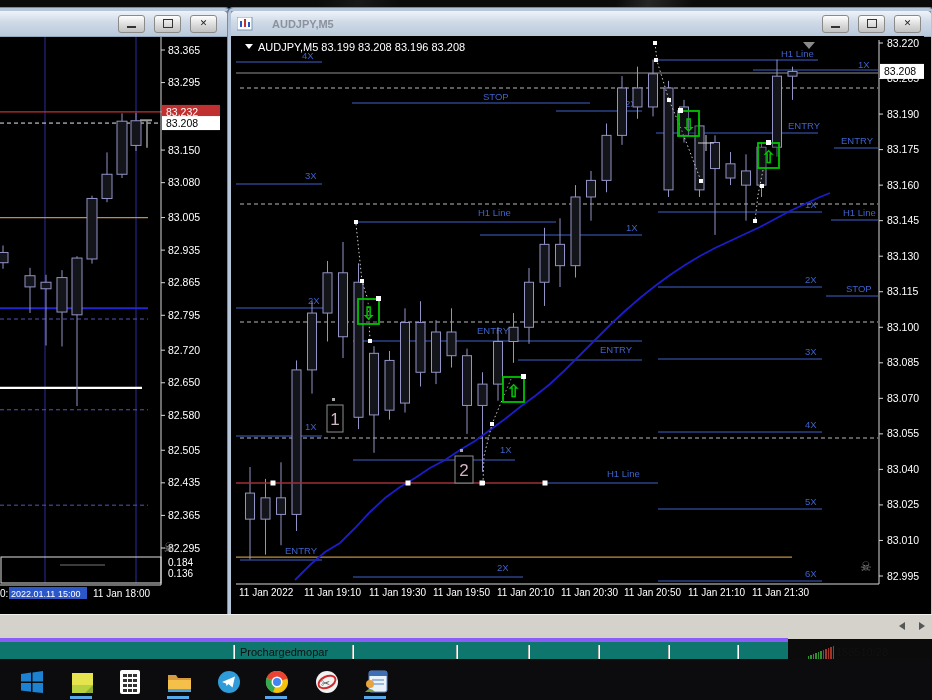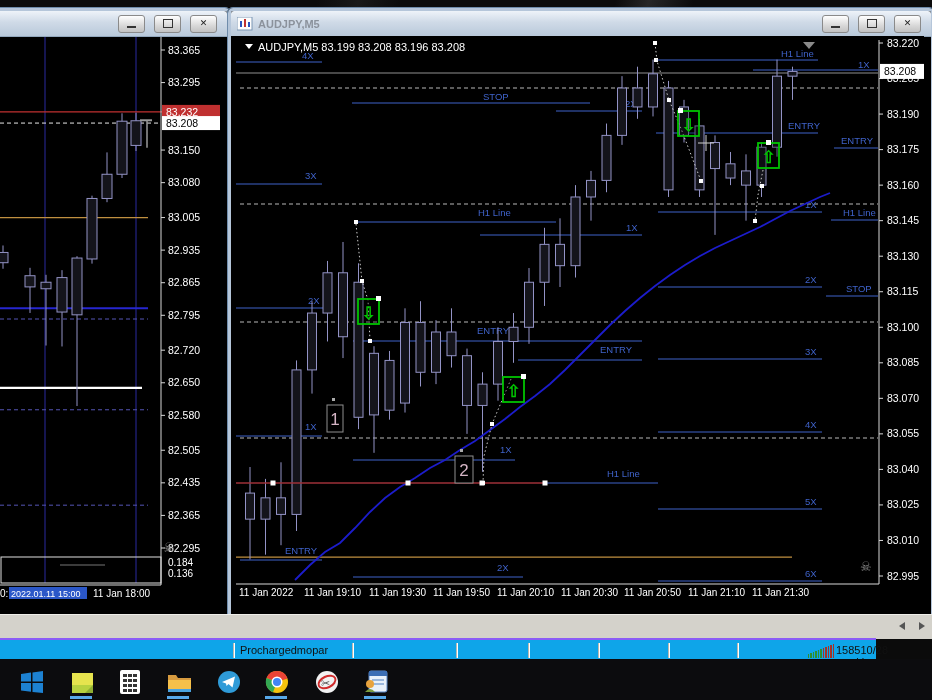--- a/index.html
+++ b/index.html
@@ -9,35 +9,35 @@
   #desktop{position:absolute;inset:0;background:
     linear-gradient(105deg,transparent 55%,rgba(110,110,110,.28) 58%,transparent 62%),
     linear-gradient(100deg,transparent 30%,rgba(90,90,90,.18) 34%,transparent 38%),
     #0b0b0b;}
   
   .window{position:absolute;background:#000;border:3px solid #b5c6da;outline:1px solid #6f8cab;
     border-radius:5px 5px 0 0;box-shadow:0 0 0 1px #2a3a4a;}
   .titlebar{position:absolute;left:0;top:0;right:0;height:25px;
     background:linear-gradient(#eef3f9,#cfdae7 45%,#b9c9da);
     border-bottom:1px solid #93a8bd;display:flex;align-items:center;border-radius:3px 3px 0 0;}
-  .title-text{color:#8b929c;font-size:11px;font-weight:bold;margin-left:5px;}
+  .title-text{color:#8b929c;font-size:11px;font-weight:bold;margin-left:19px;}
   .win-buttons{margin-left:auto;display:flex;gap:9px;margin-right:10px;}
   .wbtn{width:25px;height:16px;border:1px solid #8a8a8a;border-radius:3px;
     background:linear-gradient(#ffffff,#d8d8d8 60%,#c2c2c2);display:flex;align-items:center;justify-content:center;
     font-size:9px;color:#222;line-height:1;}
   .wbtn .bar{width:9px;height:2px;background:#333;margin-top:6px;}
   .wbtn .box{width:8px;height:7px;border:1px solid #333;}
   .client-svg{position:absolute;background:#000;}
   svg text{font-family:"Liberation Sans",sans-serif;}
   
   #band{position:absolute;left:0;top:614px;width:932px;height:24px;background:#d4d2cb;border-top:1px solid #efeee9;}
   .band-arrow{position:absolute;top:7px;width:0;height:0;border-top:4px solid transparent;border-bottom:4px solid transparent;}
   #band-left{left:899px;border-right:6px solid #555;}
   #band-right{left:919px;border-left:6px solid #555;}
-  #statusbar{position:absolute;left:0;top:638px;width:876px;height:21px;background:#0ea5e9;border-top:2px solid #8b5cf6;
+  #statusbar{position:absolute;left:0;top:638px;width:788px;height:21px;background:#0f766e;border-top:4px solid #8b5cf6;
     font-size:11px;color:#111;}
   .sep{position:absolute;top:3px;height:15px;width:1px;background:#b9b8b0;box-shadow:1px 0 0 #ffffff;}
   #account{position:absolute;left:240px;top:4px;}
   #traffic{position:absolute;left:836px;top:4px;text-align:center;}
   #sigbars{position:absolute;left:808px;top:4px;width:26px;height:14px;display:flex;align-items:flex-end;gap:1px;}
   #sigbars i{display:block;width:2px;background:#2f8f2f;}
   #sigbars i.r{background:#a33327;}
   
   #taskbar{position:absolute;left:0;top:659px;width:932px;height:41px;background:#0c0c0e;}
   .tb-icon{position:absolute;top:10px;width:26px;height:26px;display:flex;align-items:center;justify-content:center;}

